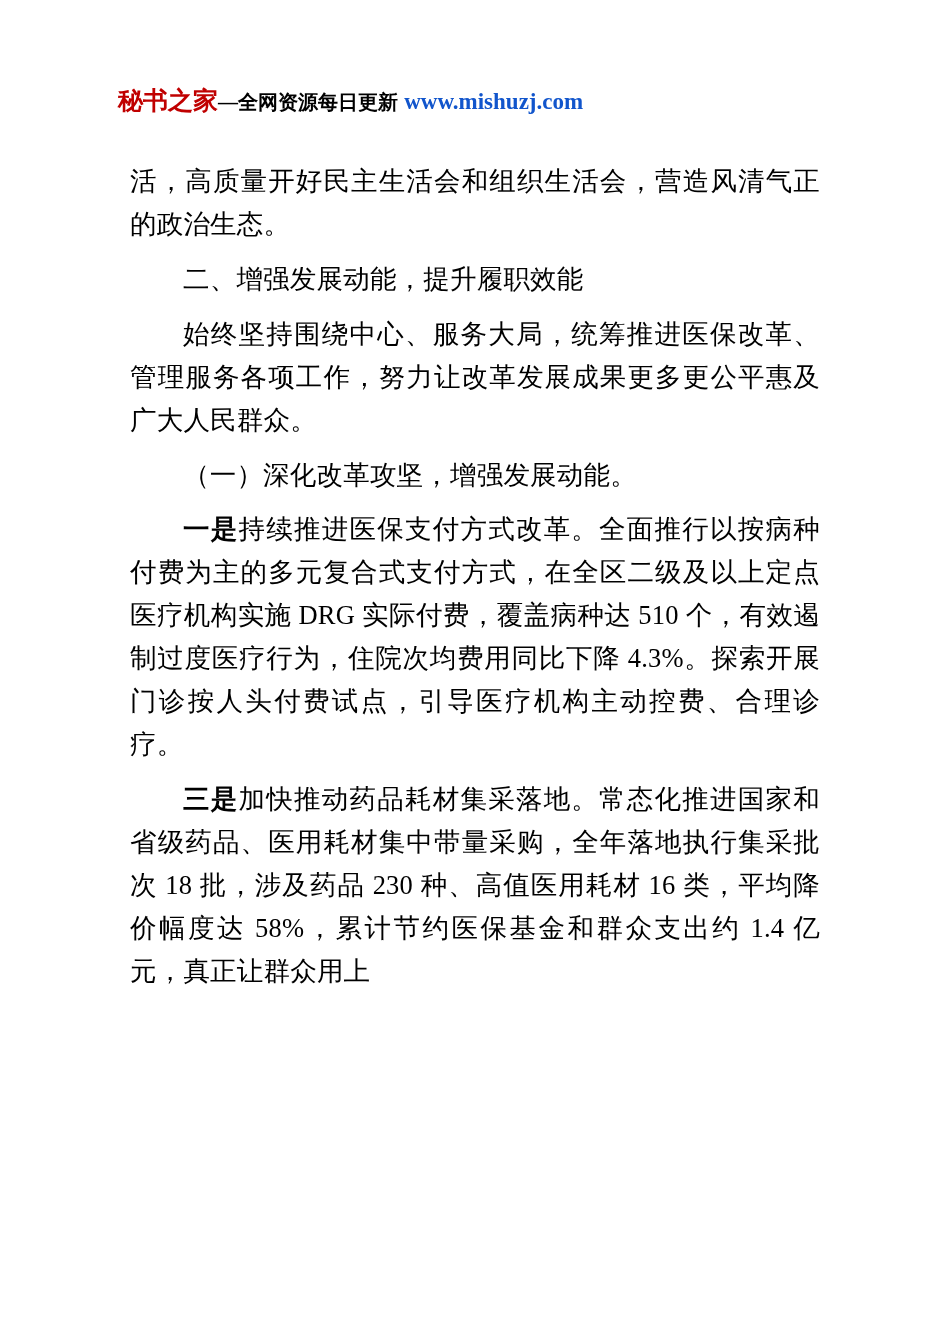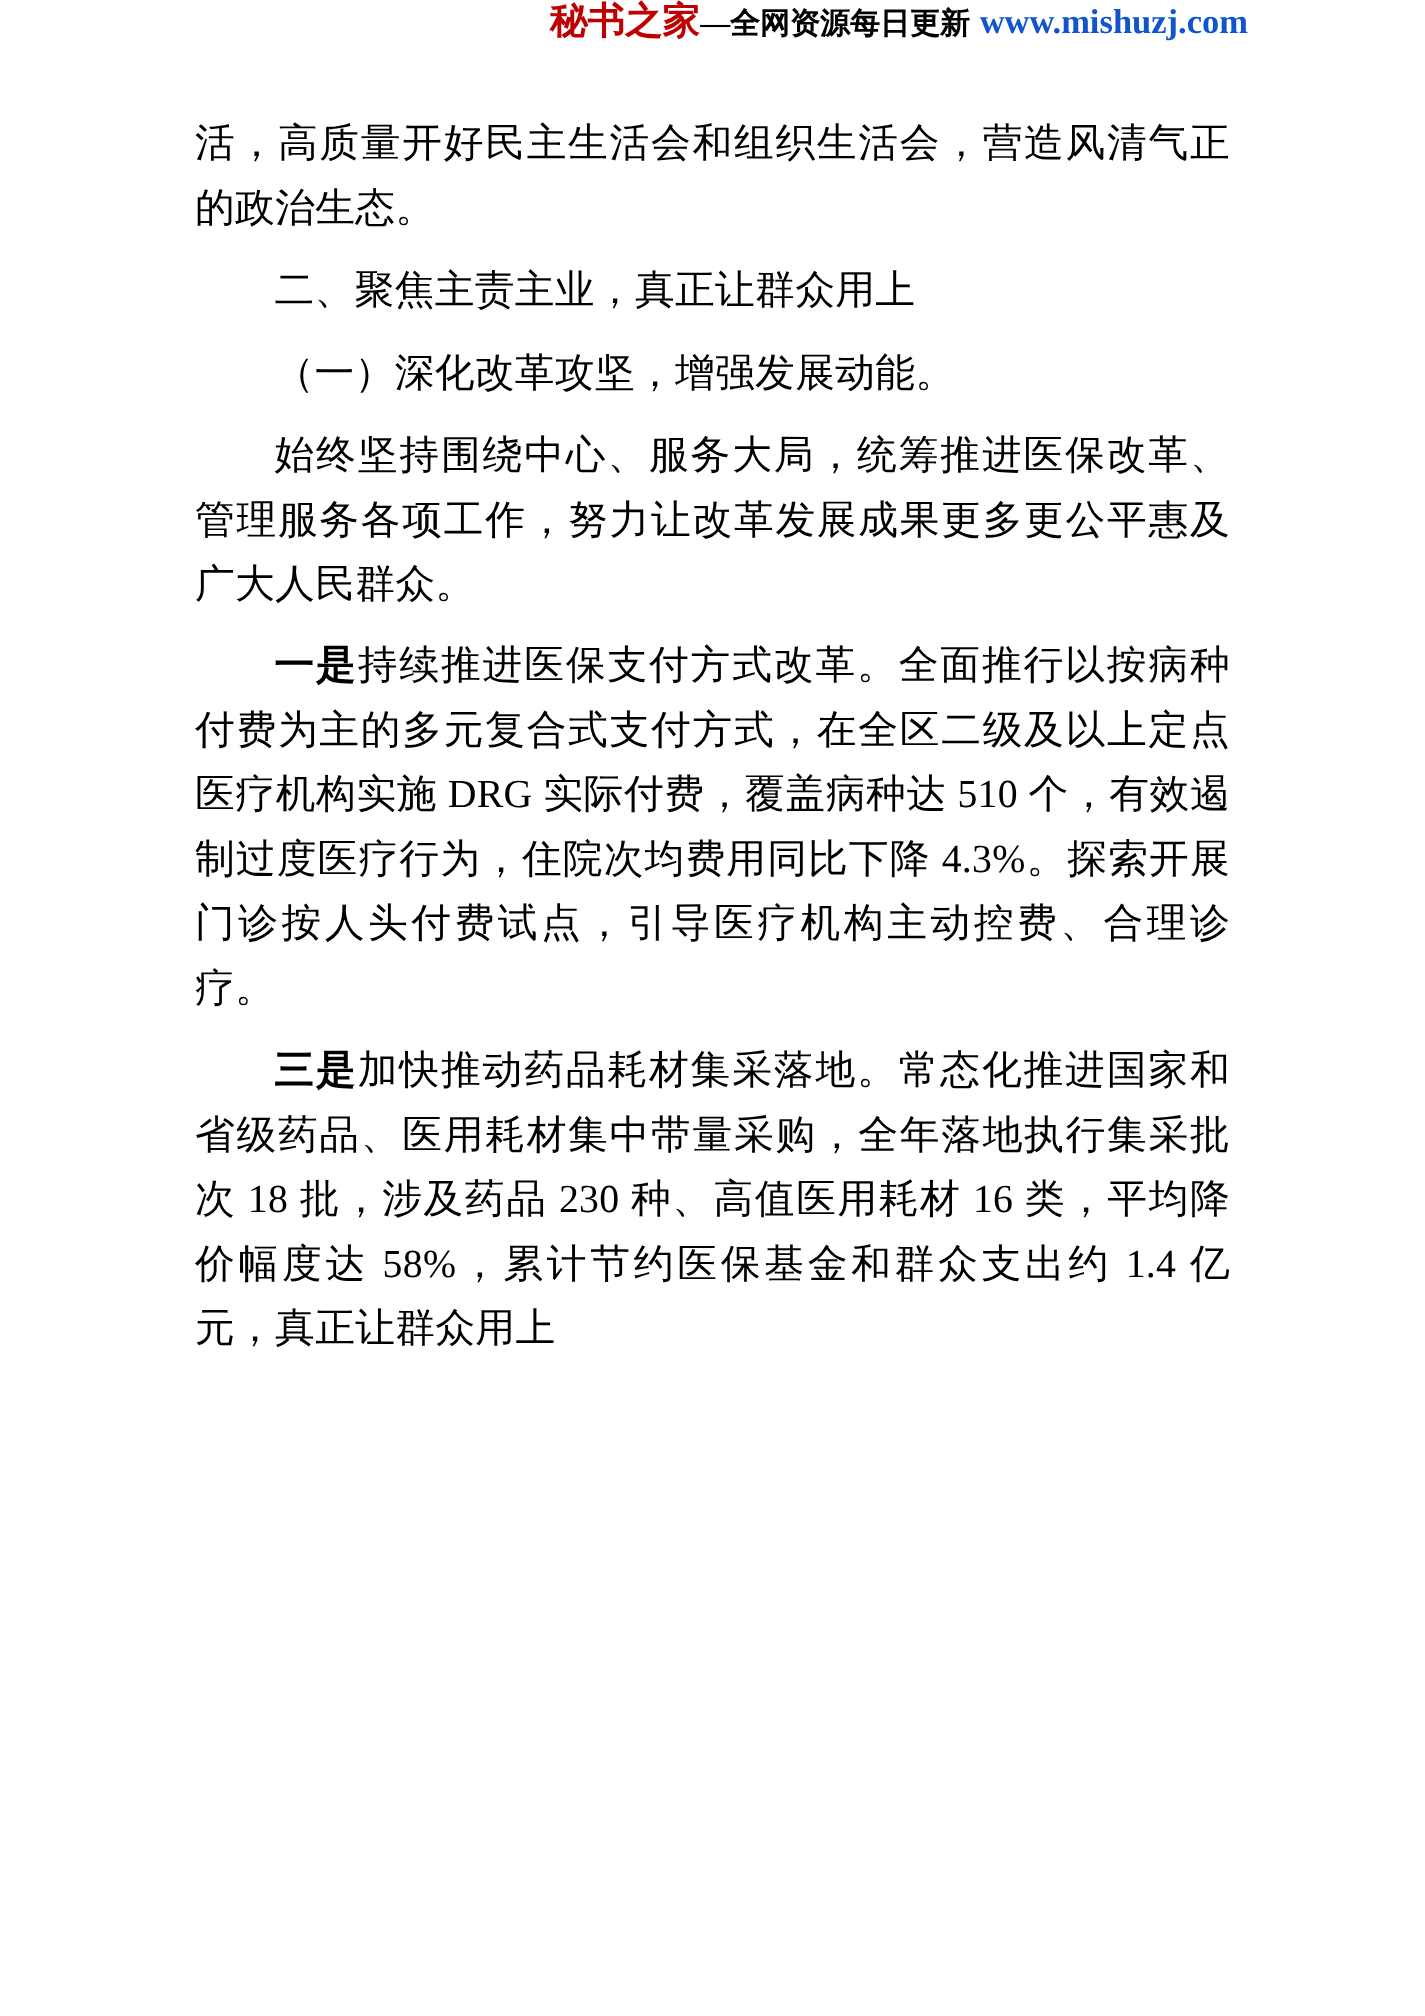--- a/index.html
+++ b/index.html
@@ -16,25 +16,25 @@
     overflow: hidden;
   }
   .page {
     width: 950px;
     height: 1344px;
     position: relative;
     box-sizing: border-box;
     padding: 0 118px;
   }
   .header {
+    margin-top: 86px;
     font-size: 25px;
     line-height: 1.2;
     white-space: nowrap;
     font-family: "Liberation Serif", "DejaVu Serif", serif;
-    text-align: right;
   }
   .header .brand {
     color: #c00000;
     font-weight: bold;
     font-size: 25px;
   }
   .header .tagline {
     color: #000000;
     font-weight: bold;
     font-size: 20px;
@@ -70,25 +70,25 @@
 
   <div class="header">
     <span class="brand">秘书之家</span><span class="tagline">—全网资源每日更新</span> <span class="url">www.mishuzj.com</span>
   </div>
 
   <div class="body-text">
 
     <p class="para noindent"><span>活，高质量开好民主生活会和组织生活会，营造风清气正的政治生态。</span></p>
 
 
-    <p class="para"><span>二、聚焦主责主业，真正让群众用上</span></p>
+    <p class="para"><span>二、增强发展动能，提升履职效能</span></p>
+
+    <p class="para"><span>始终坚持围绕中心、服务大局，统筹推进医保改革、管理服务各项工作，努力让改革发展成果更多更公平惠及广大人民群众。</span></p>
 
     <p class="para"><span>（一）深化改革攻坚，增强发展动能。</span></p>
-
-    <p class="para"><span>始终坚持围绕中心、服务大局，统筹推进医保改革、管理服务各项工作，努力让改革发展成果更多更公平惠及广大人民群众。</span></p>
 
     <p class="para"><span class="bold">一是</span><span>持续推进医保支付方式改革。全面推行以按病种付费为主的多元复合式支付方式，在全区二级及以上定点医疗机构实施 DRG 实际付费，覆盖病种达 510 个，有效遏制过度医疗行为，住院次均费用同比下降 4.3%。探索开展门诊按人头付费试点，引导医疗机构主动控费、合理诊疗。</span></p>
 
 
     <p class="para"><span class="bold">三是</span><span>加快推动药品耗材集采落地。常态化推进国家和省级药品、医用耗材集中带量采购，全年落地执行集采批次 18 批，涉及药品 230 种、高值医用耗材 16 类，平均降价幅度达 58%，累计节约医保基金和群众支出约 1.4 亿元，真正让群众用上</span></p>
 
   </div>
 
 </div>
 

